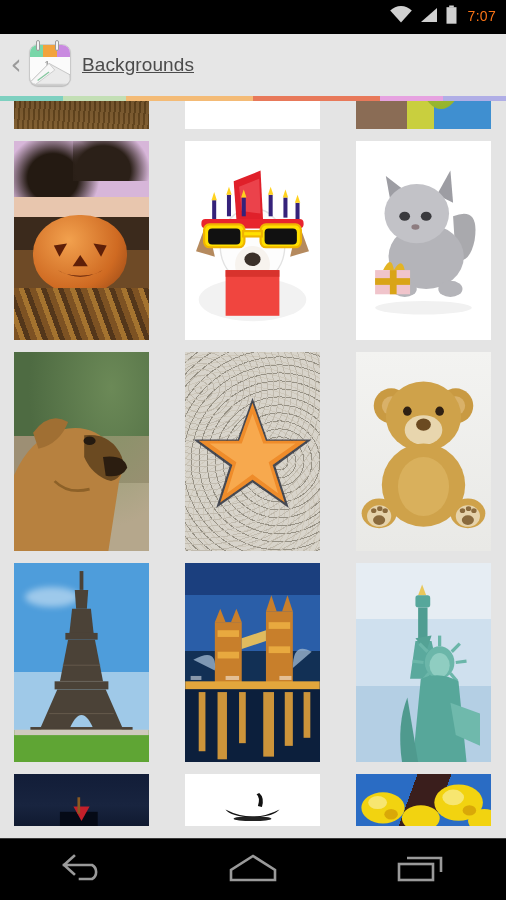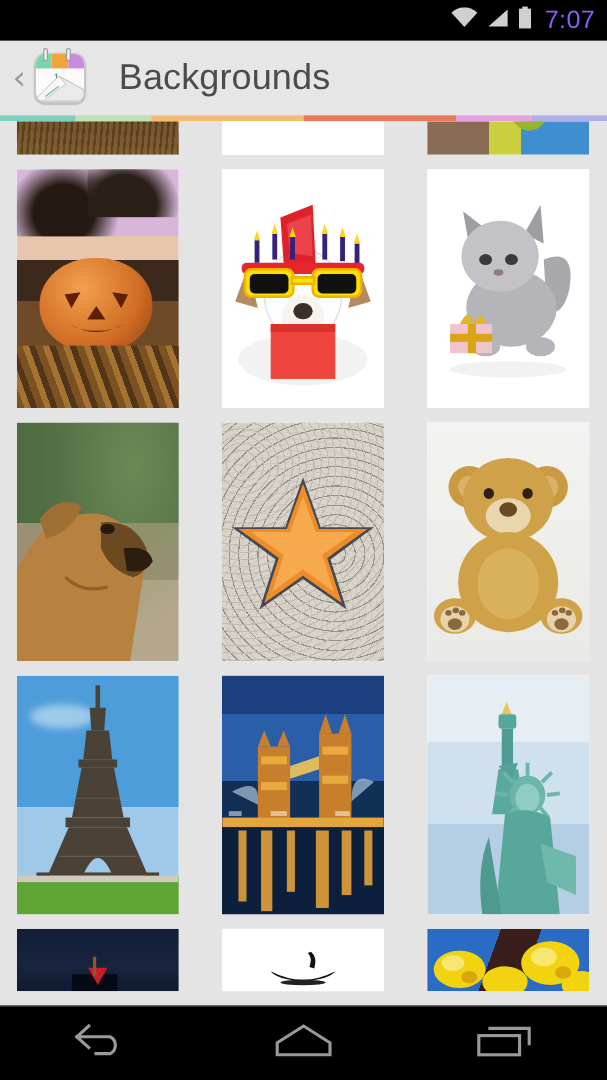--- a/index.html
+++ b/index.html
@@ -12,21 +12,21 @@
 
   
   #status-bar {
     height:34px; width:506px;
     background:#000;
     display:flex; align-items:center; justify-content:flex-end;
     padding-right:10px; gap:6px;
   }
   #status-bar .si { display:block; }
   .clock {
-    color:#8b5cf6; font-size:21px; letter-spacing:0.3px;
+    color:#f97316; font-size:14px; letter-spacing:0.3px;
     line-height:1; padding-left:4px; padding-bottom:2px;
   }
 
   
   #action-bar {
     height:62px; width:506px;
     background:#e6e6e6;
     display:flex; align-items:center;
     padding-left:6px;
     position:relative;
@@ -60,22 +60,22 @@
   .ring.r2 { left:28px; }
   .page-num {
     position:absolute; top:13px; left:14px;
     font-size:12px; color:#7d7d7d;
     font-family:"Liberation Serif", serif;
   }
   .curl {
     position:absolute; left:0; bottom:0; width:100%; height:28px;
   }
   #app-title {
-    color:#4b4b4b; font-size:30px; font-weight:400;
-    margin-left:26px; letter-spacing:0.1px;
+    color:#4b4b4b; font-size:19px; font-weight:400;
+    margin-left:9px; letter-spacing:0.1px;text-decoration:underline;
   }
 
   
   #color-divider { height:5px; width:506px; display:flex; }
   #color-divider span { display:block; height:5px; }
 
   
   #grid-scroll {
     position:absolute; top:101px; left:0;
     width:506px; height:737px;

